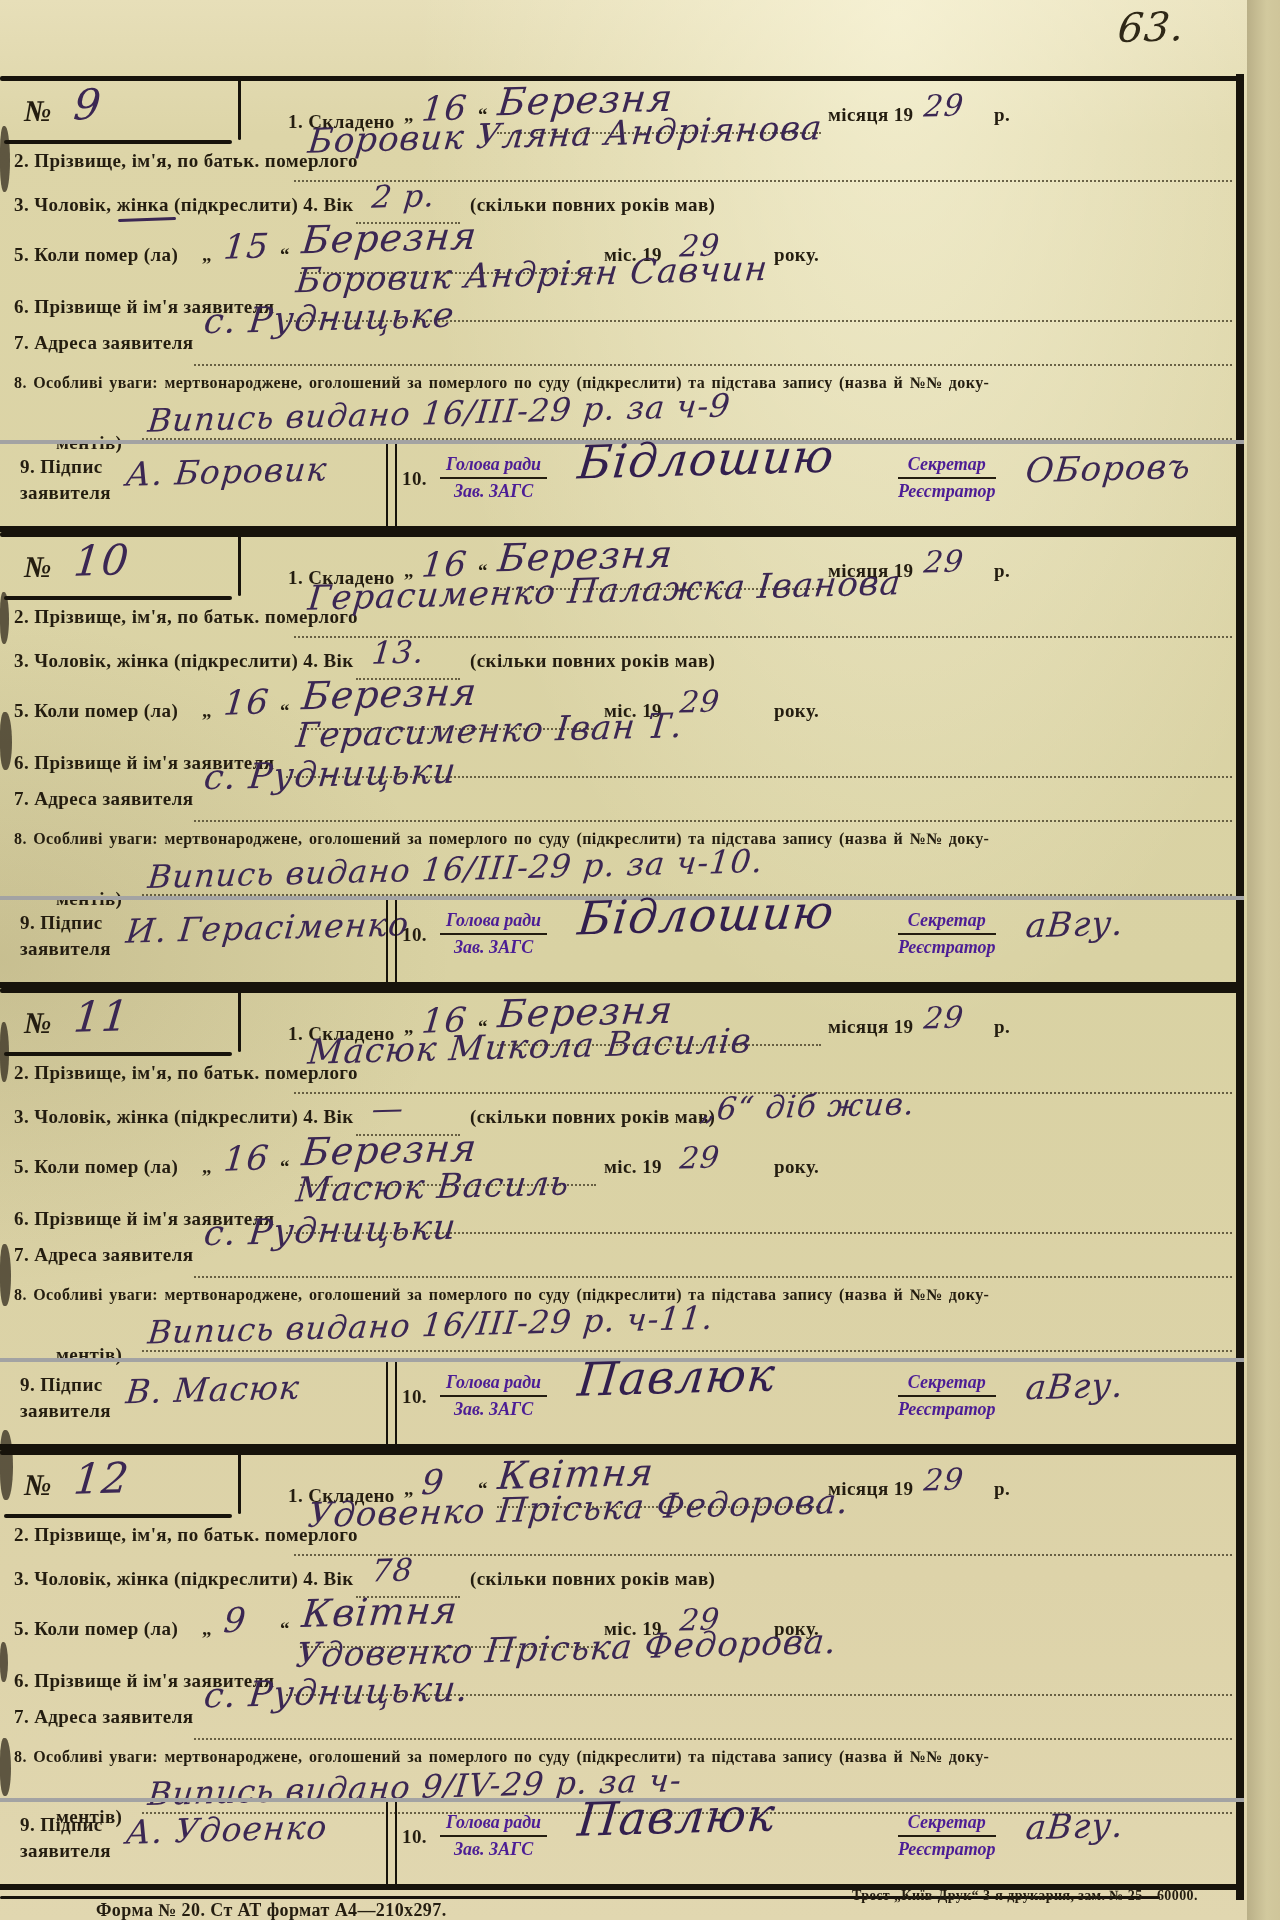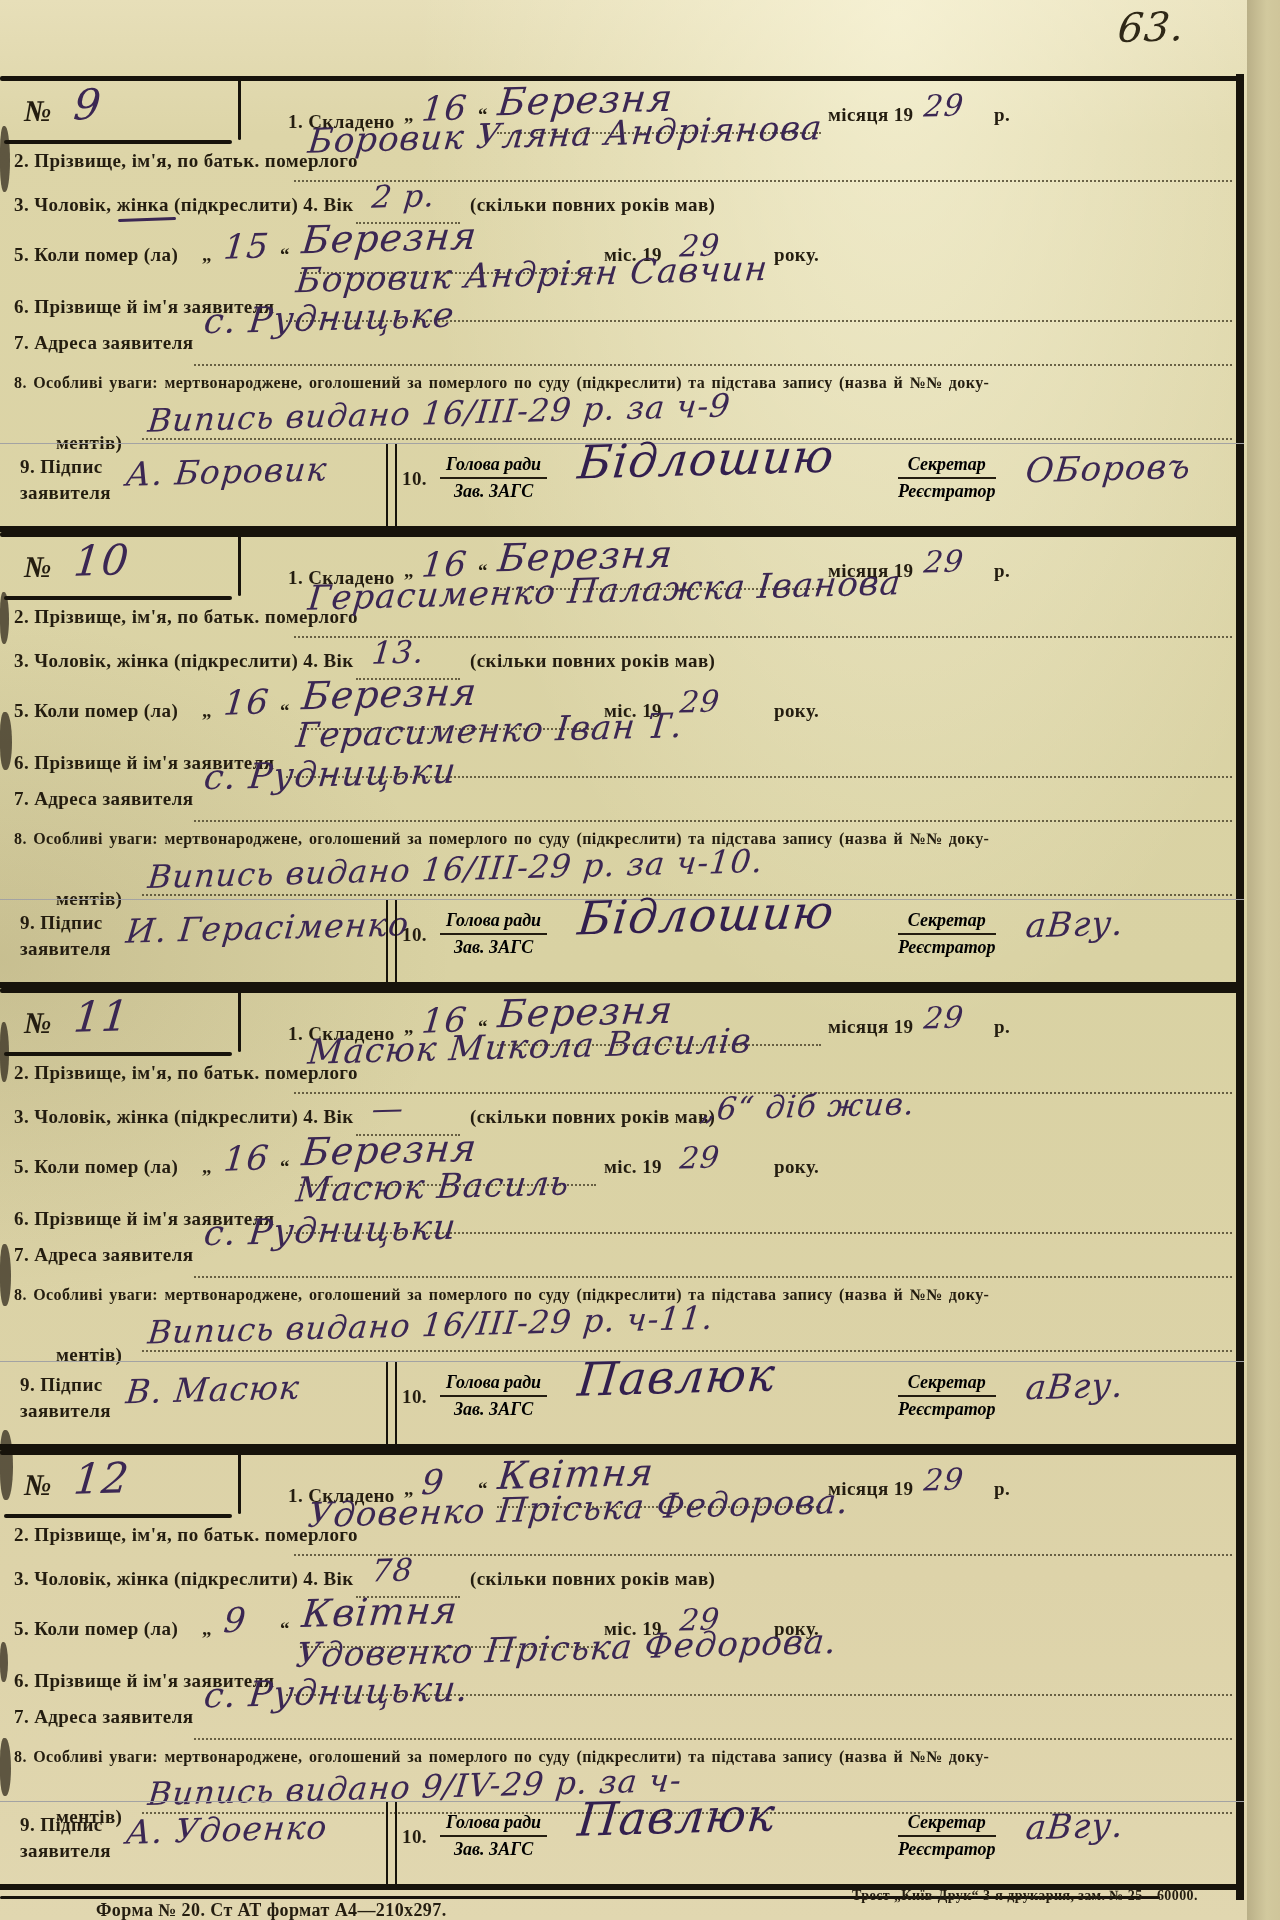--- a/index.html
+++ b/index.html
@@ -59,30 +59,30 @@
   .l6v{left:296px;top:178px;font-size:34px;}
   .d6{left:286px;top:244px;width:946px;}
   .l7{left:14px;top:256px;text-align:center;}
   .l7v{left:204px;top:222px;font-size:35px;}
   .d7{left:194px;top:288px;width:1038px;}
   .l8{left:14px;top:298px;font-size:16px;word-spacing:2px;}
   .l8b{left:56px;top:356px;font-family:Liberation Serif, serif;}
   .l8v{left:148px;top:318px;font-size:32px;}
   .d8{left:142px;top:362px;width:1090px;}
   .sigrow{position:absolute;left:0;right:36px;bottom:0;height:82px;
-    border-top:1px solid #a3a3a3;border-bottom:6px solid #17130b;}
+    border-top:4px solid #a3a3a3;border-bottom:6px solid #17130b;}
   .s9a{left:20px;top:12px;}
   .s9b{left:20px;top:38px;}
   .sigv{left:126px;top:8px;font-size:33px;}
   .sigdiv{position:absolute;left:386px;top:0;bottom:0;width:7px;
     border-left:2px solid #17130b;border-right:2px solid #17130b;}
   .s10n{left:402px;top:24px;}
   .frac{position:absolute;display:inline-block;text-align:center;
     font-family:"Liberation Serif",serif;font-weight:700;font-style:italic;
-    color:#000000;font-size:18px;white-space:nowrap;}
+    color:#4c1d95;font-size:18px;white-space:nowrap;}
   .frac .ft{display:block;border-bottom:2px solid #241d10;padding:0 6px 2px;}
   .frac .fb{display:block;padding-top:2px;}
   .f10{left:440px;top:10px;}
   .headsig{left:578px;top:-12px;font-size:46px;color:#321f4e;}
   .fsec{left:898px;top:10px;}
   .secsig{left:1026px;top:4px;font-size:34px;}
   .pagenum{left:1118px;top:4px;font-size:40px;color:#2f2817;}
   .footer-l{left:96px;top:1900px;font-size:18px;}
   .footer-r{left:852px;top:1888px;font-size:14px;font-weight:700;}
 </style>

